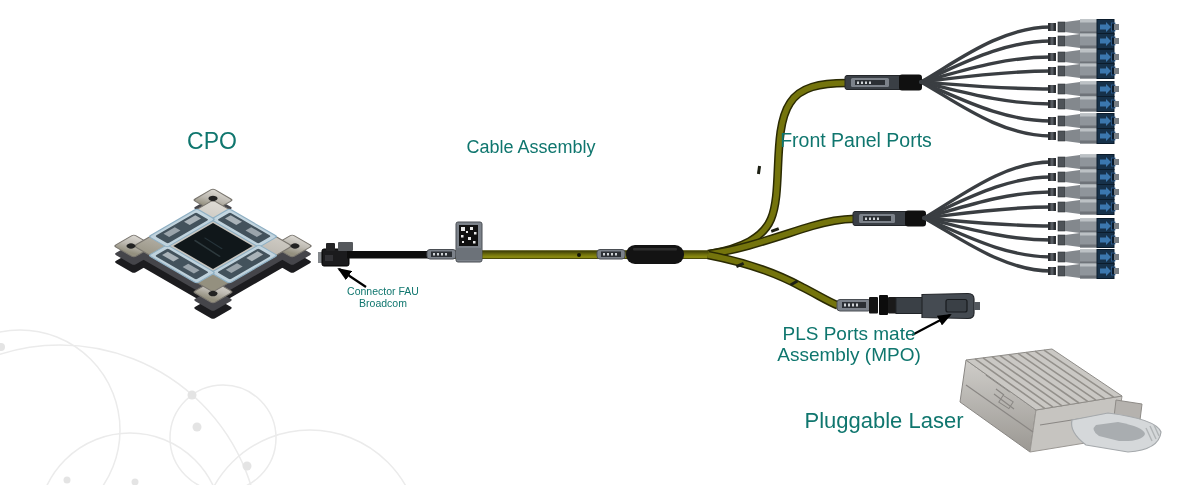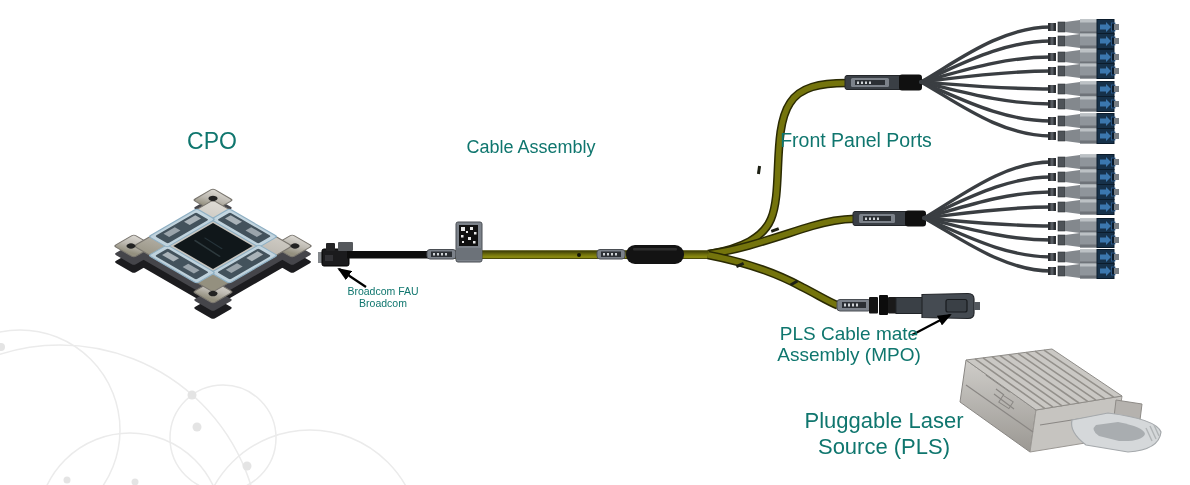--- a/index.html
+++ b/index.html
@@ -502,28 +502,27 @@
   </g>
 </svg>
 
 <div class="lbl" id="lbl-cpo">
   <span>CPO</span>
 </div>
 <div class="lbl" id="lbl-cable">
   <span>Cable Assembly</span>
 </div>
 <div class="lbl" id="lbl-fau">
-  <span>Broadcom FAU</span>
+  <span>Connector FAU</span>
   <span>Broadcom</span>
 </div>
 <div class="lbl" id="lbl-front">
   <span>Front Panel Ports</span>
 </div>
 <div class="lbl" id="lbl-plsconn">
-  <span>PLS Cable mate</span>
+  <span>PLS Ports mate</span>
   <span>Assembly (MPO)</span>
 </div>
 <div class="lbl" id="lbl-pls">
   <span>Pluggable Laser</span>
-  <span>Source (PLS)</span>
 </div>
 
 </div>
 
 </body></html>

